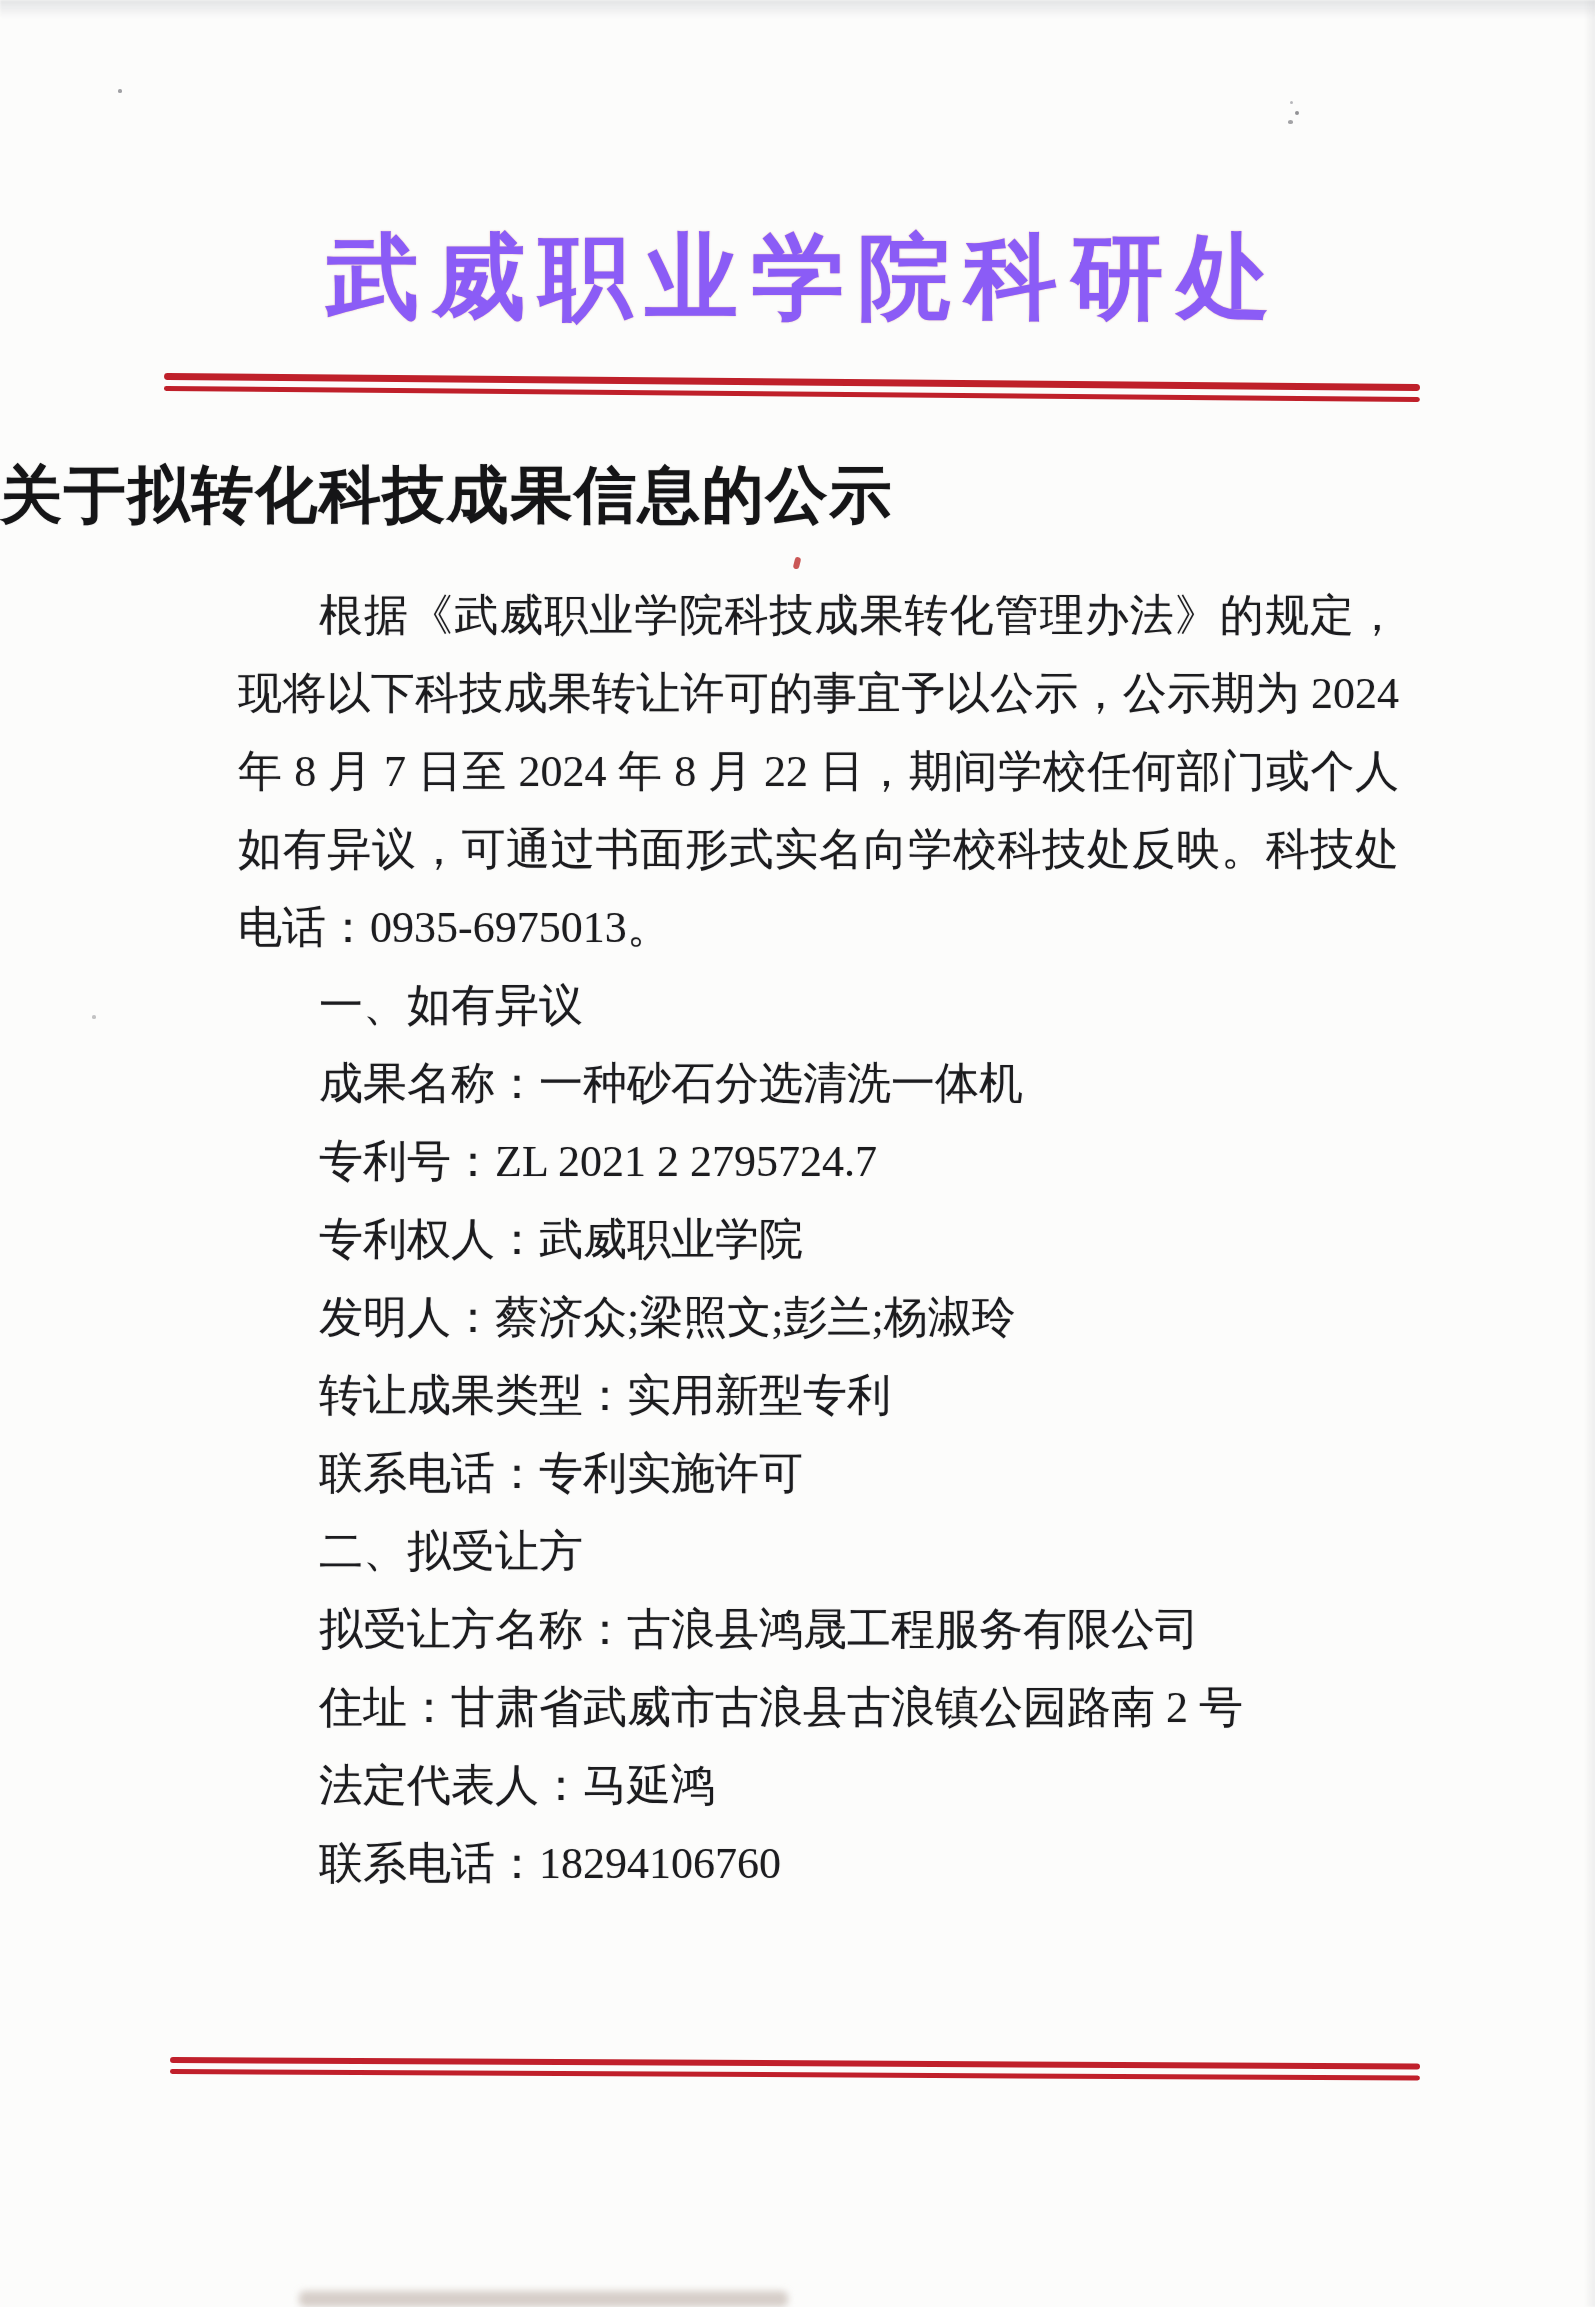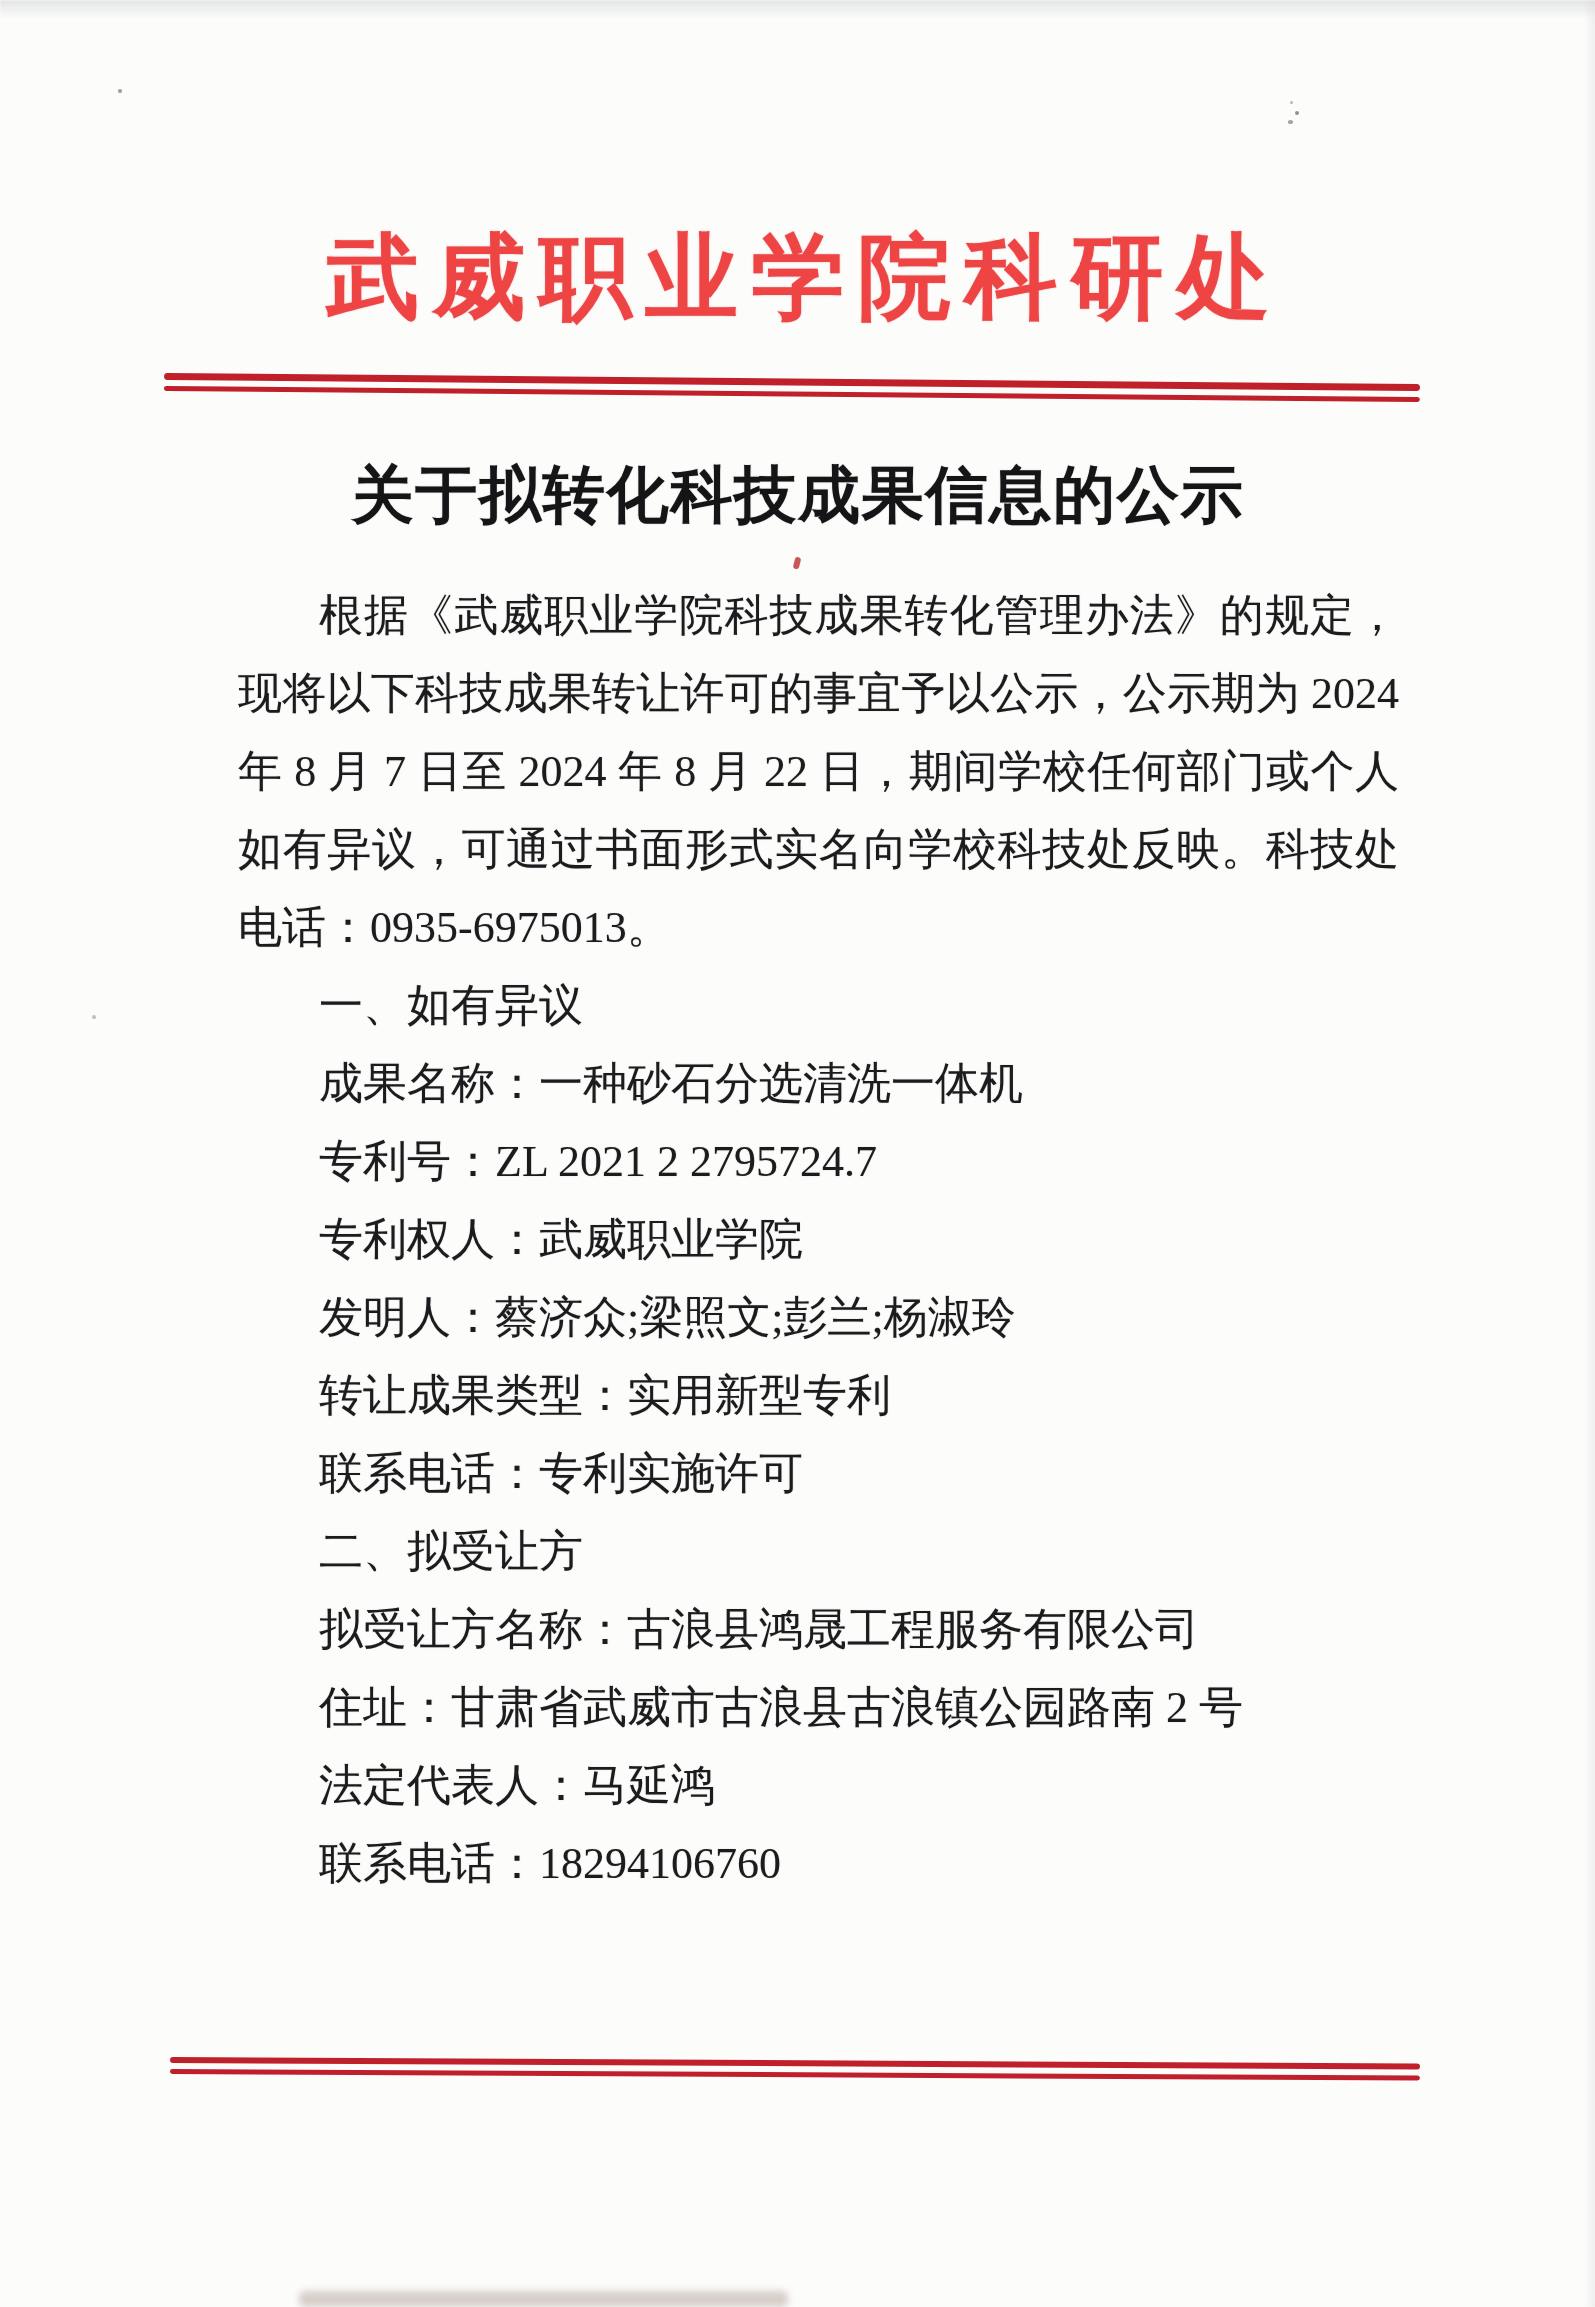--- a/index.html
+++ b/index.html
@@ -24,34 +24,34 @@
     background: linear-gradient(to left, rgba(200,200,202,0.28), rgba(255,255,255,0));
     filter: blur(1.2px);
   }
 
   
   .letterhead-title {
     position: absolute; top: 221px; left: 0; width: 1596px;
     text-align: center;
     font-size: 93px; line-height: 113px; font-weight: bold;
     letter-spacing: 13.4px; text-indent: 13.4px;
-    color: #ef4444;
+    color: #8b5cf6;
     text-shadow: 0 0 1.8px rgba(180,35,44,0.35);
   }
 
   .rule-top {
     position: absolute; left: 164px; top: 373px; width: 1256px;
     transform: rotate(0.5deg); transform-origin: left center;
   }
   .rule-top .bar-thick { height: 7.3px; background: #bf202a; border-radius: 4.3px; }
   .rule-top .bar-thin  { height: 4.9px;  background: #bf202a; border-radius: 3.1px; margin-top: 5.5px; }
 
   .doc-title {
     position: absolute; top: 449px; left: 0; width: 1596px;
-    text-align: center;
+    text-align: left;
     font-size: 62px; line-height: 92px; font-weight: bold;
     letter-spacing: 1.8px;
     color: #151517;
     text-shadow: 0 0 1.2px rgba(20,20,20,0.35);
   }
 
   
   .body-text {
     position: absolute; left: 238px; top: 577px; width: 1161px;
     font-size: 44px; color: #1c1c1f;

